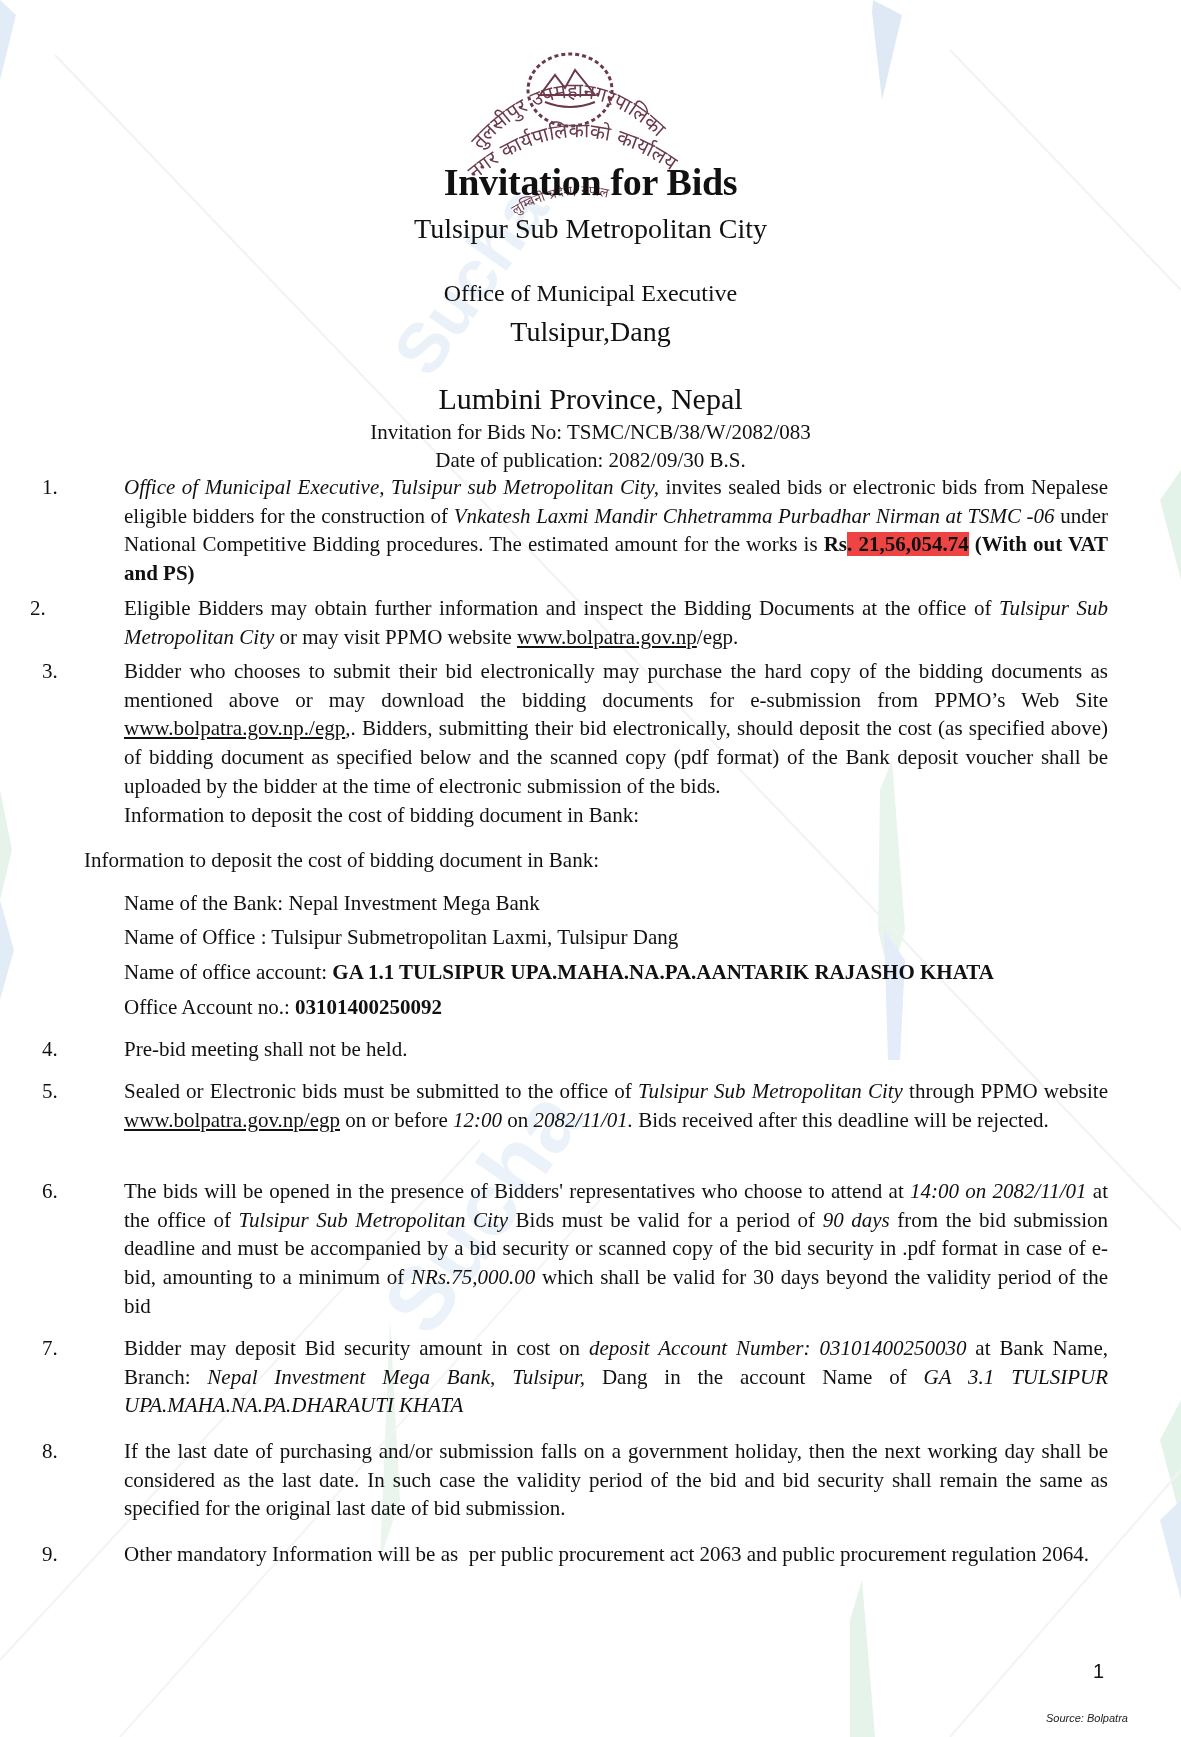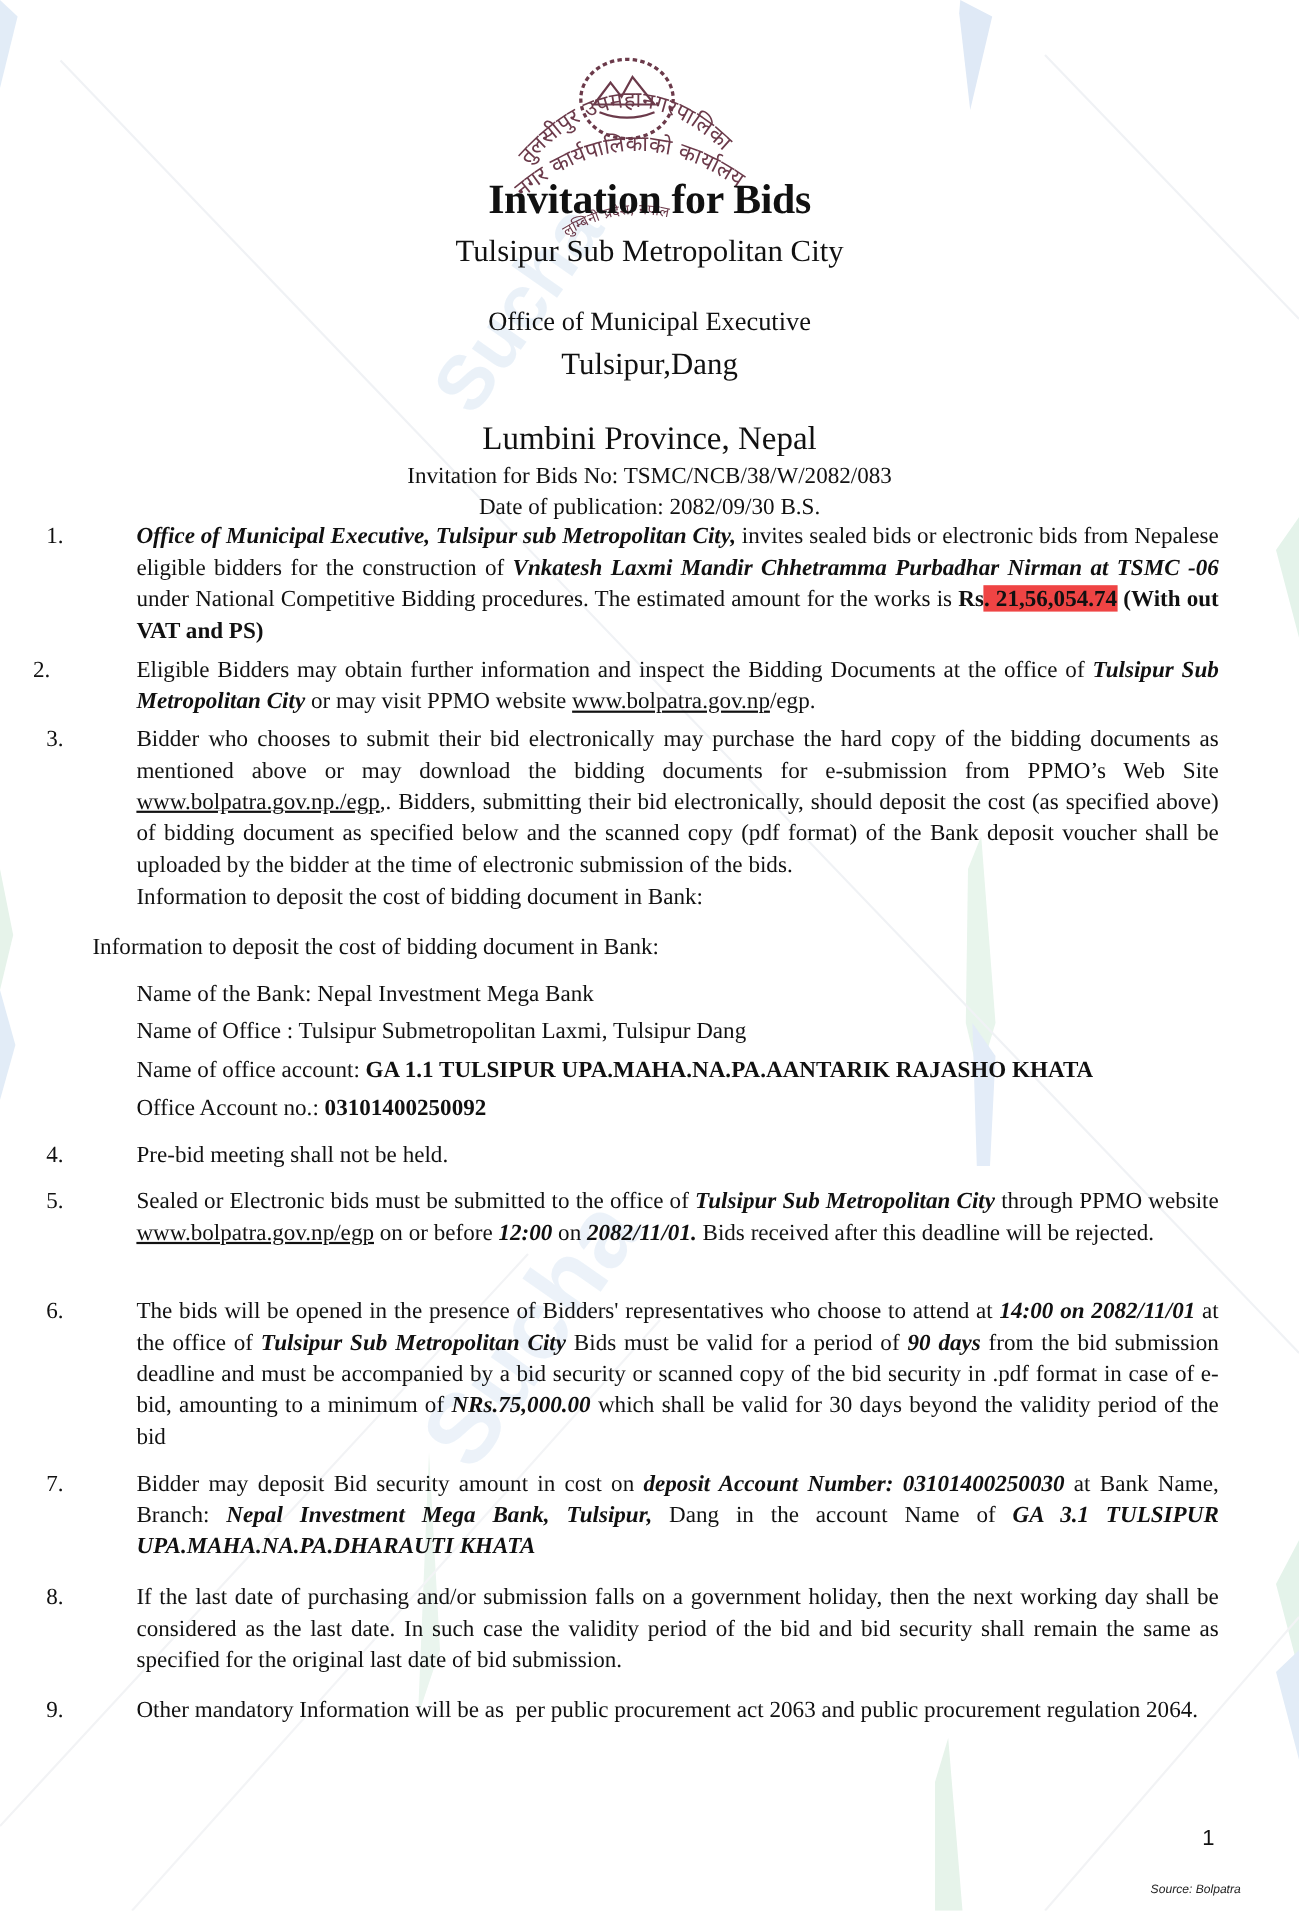--- a/index.html
+++ b/index.html
@@ -13,21 +13,21 @@
     .t-office { top: 280px; font-size: 24px; }
     .t-dang { top: 316px; font-size: 28px; }
     .t-prov { top: 382px; font-size: 30px; }
     .t-ifb { top: 420px; font-size: 21px; }
     .t-date { top: 448px; font-size: 21px; }
     .item { position: absolute; left: 0; width: 1181px; }
     .num { position: absolute; left: 42px; font-size: 21px; }
     .body { position: absolute; left: 124px; width: 984px; font-size: 21px; line-height: 28.7px; text-align: justify; }
     .body p { margin: 0; }
     .b { font-weight: bold; }
-    .bi { font-weight: bold; font-style: italic; }
+    .bi { font-weight: normal; font-style: italic; }
     .u { text-decoration: underline; }
     .hl { background: #ef4444; }
     .bank { position: absolute; left: 124px; font-size: 21px; }
     .info-outer { position: absolute; left: 84px; top: 848px; font-size: 21px; }
     .pageno { position: absolute; left: 1093px; top: 1660px; font-family: "Liberation Sans", sans-serif; font-size: 20px; }
     .source { position: absolute; left: 1046px; top: 1712px; font-family: "Liberation Sans", sans-serif; font-style: italic; font-size: 11px; color: #222; }
   </style>
 </head>
 <body>
 

